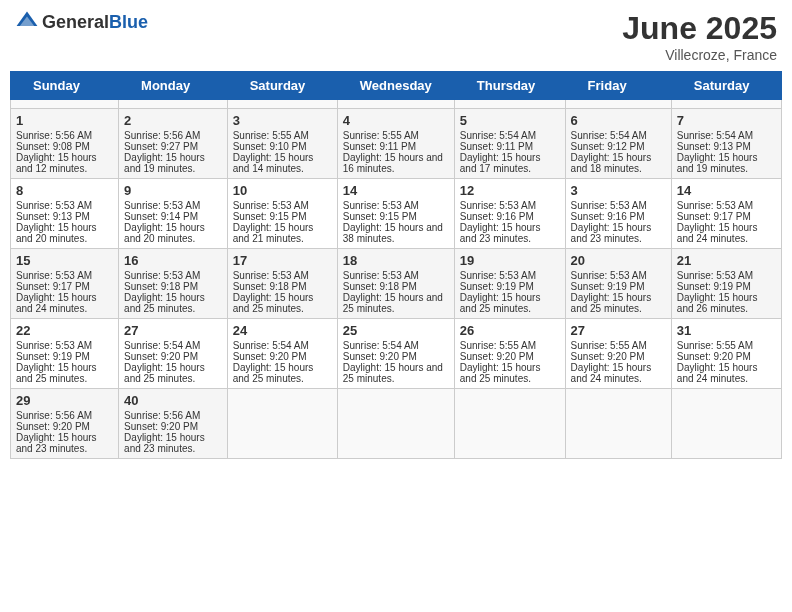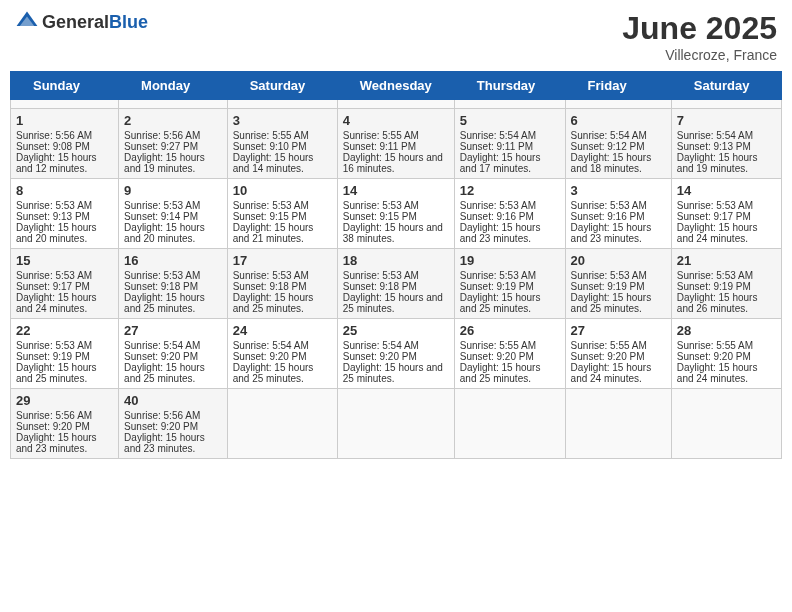--- a/index.html
+++ b/index.html
@@ -288,21 +288,21 @@
           <div>Sunset: 9:20 PM</div>
           <div>Daylight: 15 hours and 25 minutes.</div>
         </td>
         <td>
           <span class="day-num">27</span>
           <div>Sunrise: 5:55 AM</div>
           <div>Sunset: 9:20 PM</div>
           <div>Daylight: 15 hours and 24 minutes.</div>
         </td>
         <td>
-          <span class="day-num">28</span>
+          <span class="day-num">31</span>
           <div>Sunrise: 5:55 AM</div>
           <div>Sunset: 9:20 PM</div>
           <div>Daylight: 15 hours and 24 minutes.</div>
         </td>
       </tr>
       <tr>
         <td>
           <span class="day-num">29</span>
           <div>Sunrise: 5:56 AM</div>
           <div>Sunset: 9:20 PM</div>

